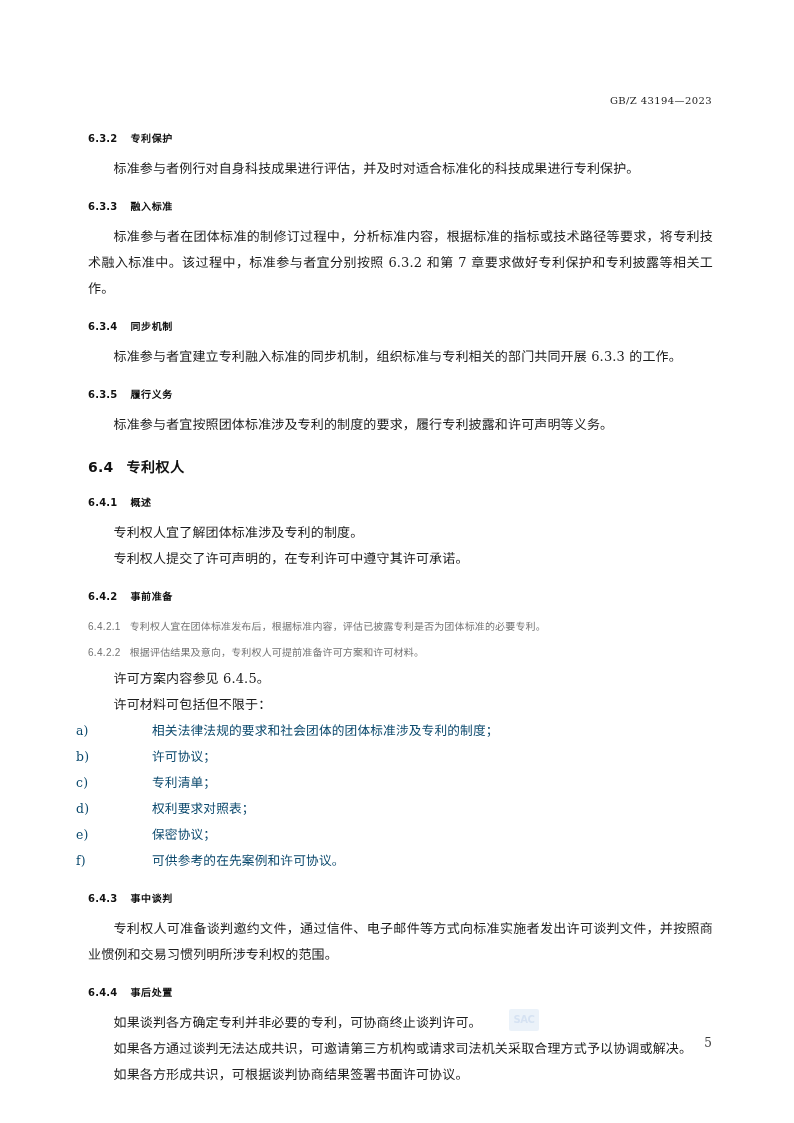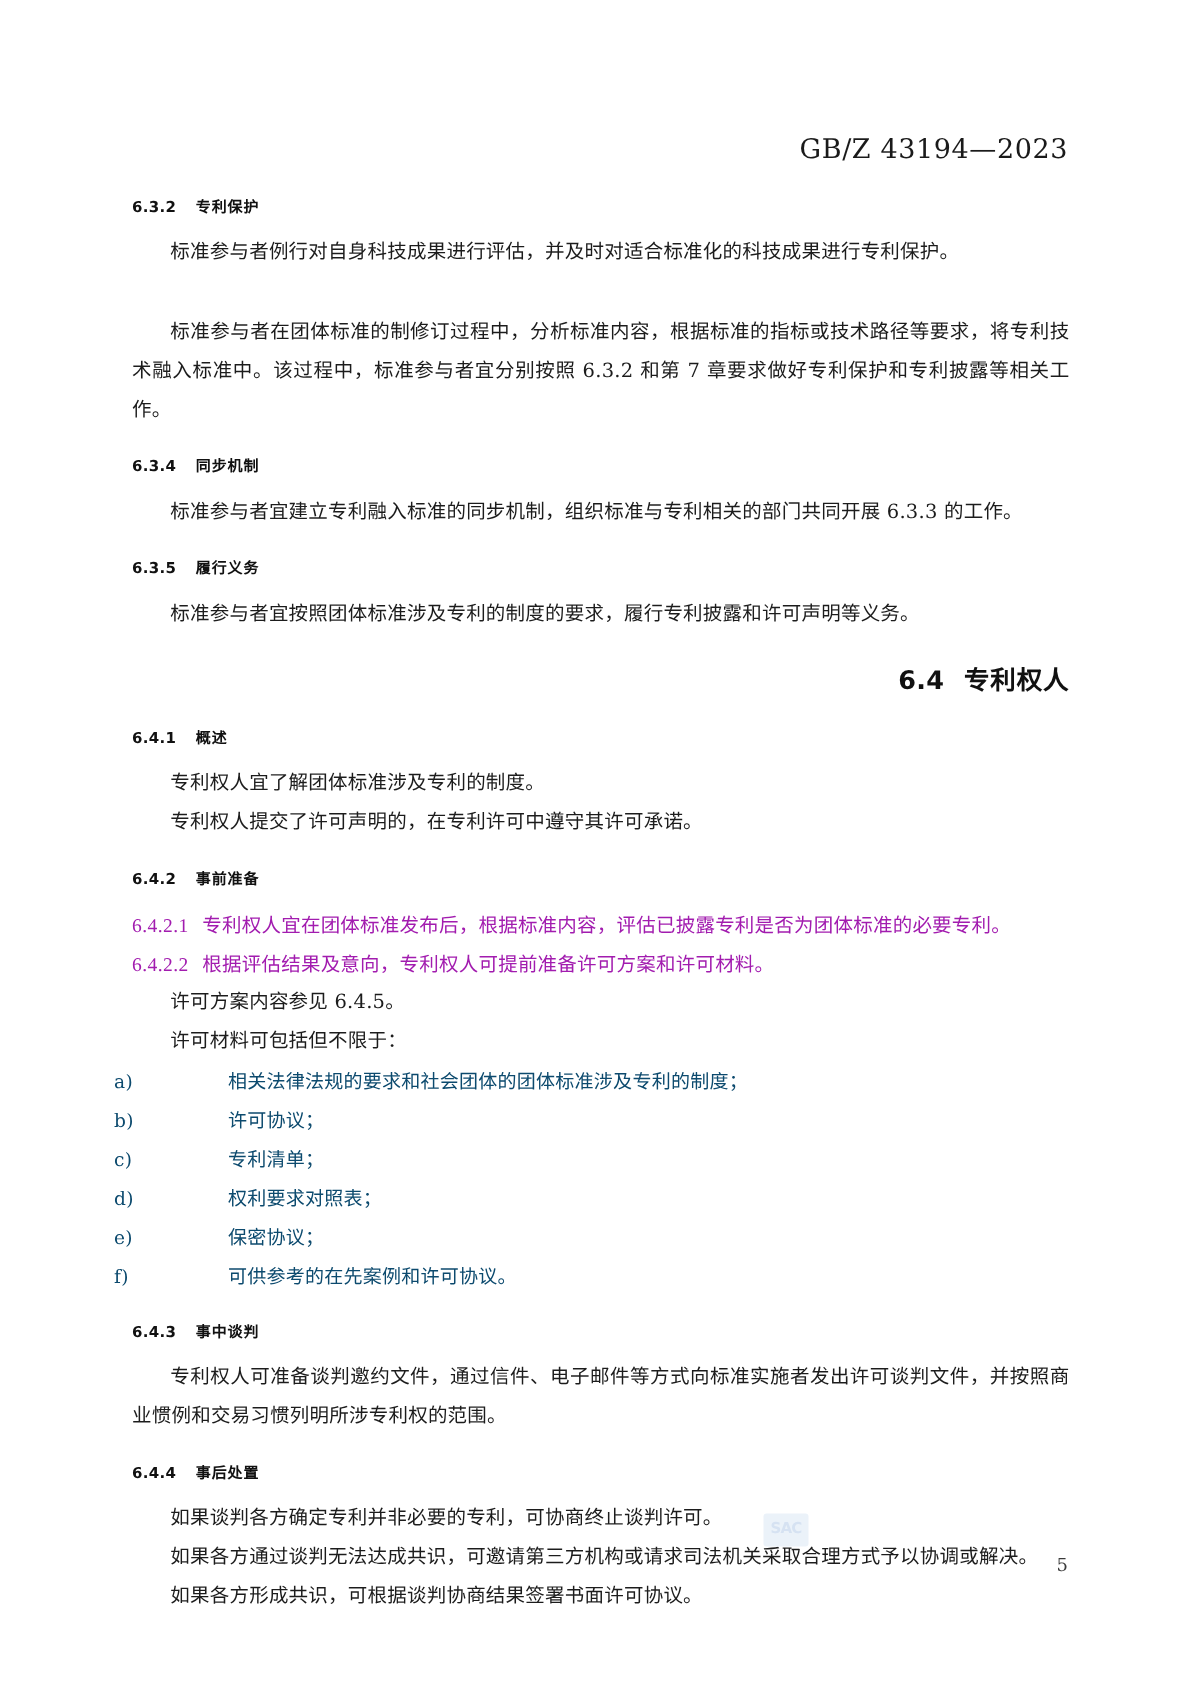--- a/index.html
+++ b/index.html
@@ -26,21 +26,21 @@
   .page-header {
     position: absolute;
     top: 89px;
     left: 88px;
     right: 82px;
     height: 20px;
     text-align: right;
   }
   .page-header .std-no {
     font-family: "DejaVu Serif", "Liberation Serif", serif;
-    font-size: 18px;
+    font-size: 10px;
     letter-spacing: 0.4px;
     color: #1a1a1a;
     white-space: nowrap;
   }
   
   .content {
     position: absolute;
     top: 131px;
     left: 88px;
     width: 625px;
@@ -57,21 +57,21 @@
   }
   .heading .num {
     font-family: "DejaVu Sans", "Liberation Sans", sans-serif;
     font-weight: 600;
     letter-spacing: 0.2px;
   }
   .heading .txt {
     margin-left: 13px;
     letter-spacing: 0.6px;
   }
-  .h-l2 { font-size: 17px; text-align: right; }
+  .h-l2 { font-size: 14px; }
   .h-l3 { font-size: 10px; }
 
   .sp-before-h  { height: 17px; }
   .sp-before-h2 { height: 19px; }
   .sp-after-h   { height: 10px; }
 
   
   .para {
     font-family: "DejaVu Serif", "Liberation Serif", serif;
     font-size: 13px;
@@ -80,24 +80,24 @@
     margin: 0;
     text-align: justify;
     text-justify: inter-ideograph;
     letter-spacing: 0.15px;
   }
   .para.indent {
     text-indent: 25.5px;
   }
   
   .clause {
-    font-family: Liberation Serif, serif;
-    font-size: 13px;
+    font-family: Liberation Sans, sans-serif;
+    font-size: 10px;
     line-height: 26px;
-    color: #a21caf;
+    color: #737373;
     margin: 0;
     padding-left: 25.5px;
     text-indent: -25.5px;
     text-align: justify;
     text-justify: inter-ideograph;
     letter-spacing: 0.15px;
   }
   .clause .cnum {
     letter-spacing: 0.3px;
   }
@@ -180,20 +180,23 @@
 
   <div class="content">
 
     <div class="heading h-l3">
       <span class="num">6.3.2</span><span class="txt">专利保护</span>
     </div>
     <div class="sp-after-h"></div>
     <p class="para indent">标准参与者例行对自身科技成果进行评估，并及时对适合标准化的科技成果进行专利保护。</p>
 
     <div class="sp-before-h"></div>
+    <div class="heading h-l3">
+      <span class="num">6.3.3</span><span class="txt">融入标准</span>
+    </div>
     <div class="sp-after-h"></div>
     <p class="para indent">标准参与者在团体标准的制修订过程中，分析标准内容，根据标准的指标或技术路径等要求，将专利技术融入标准中。该过程中，标准参与者宜分别按照 6.3.2 和第 7 章要求做好专利保护和专利披露等相关工作。</p>
 
     <div class="sp-before-h"></div>
     <div class="heading h-l3">
       <span class="num">6.3.4</span><span class="txt">同步机制</span>
     </div>
     <div class="sp-after-h"></div>
     <p class="para indent">标准参与者宜建立专利融入标准的同步机制，组织标准与专利相关的部门共同开展 6.3.3 的工作。</p>
 

